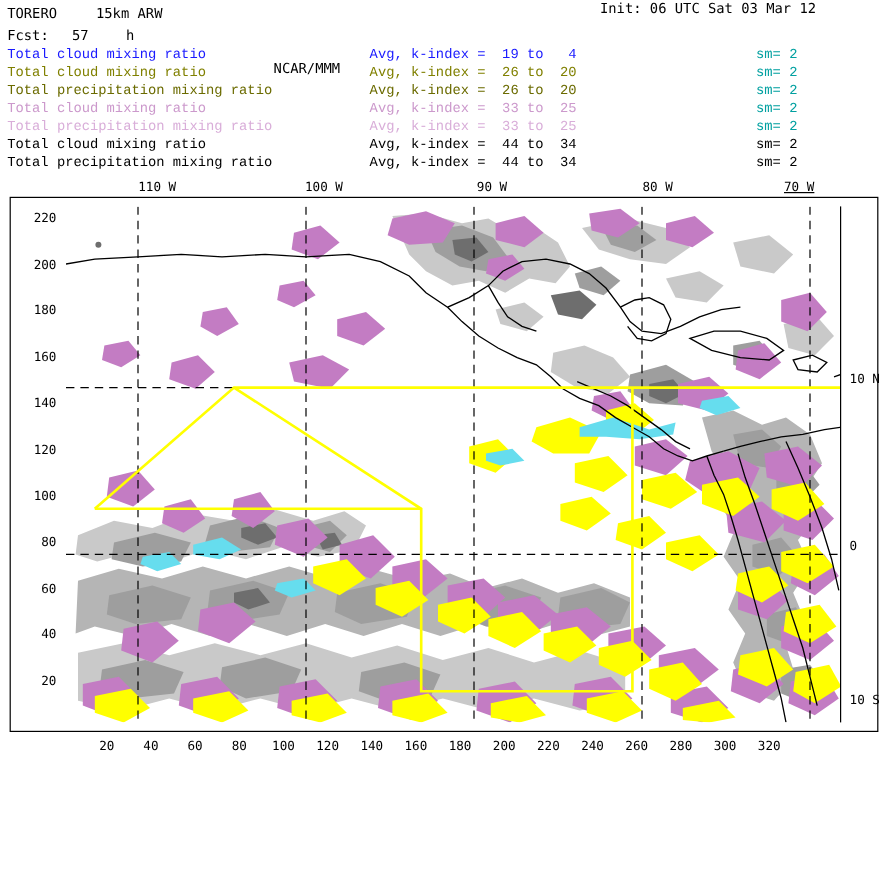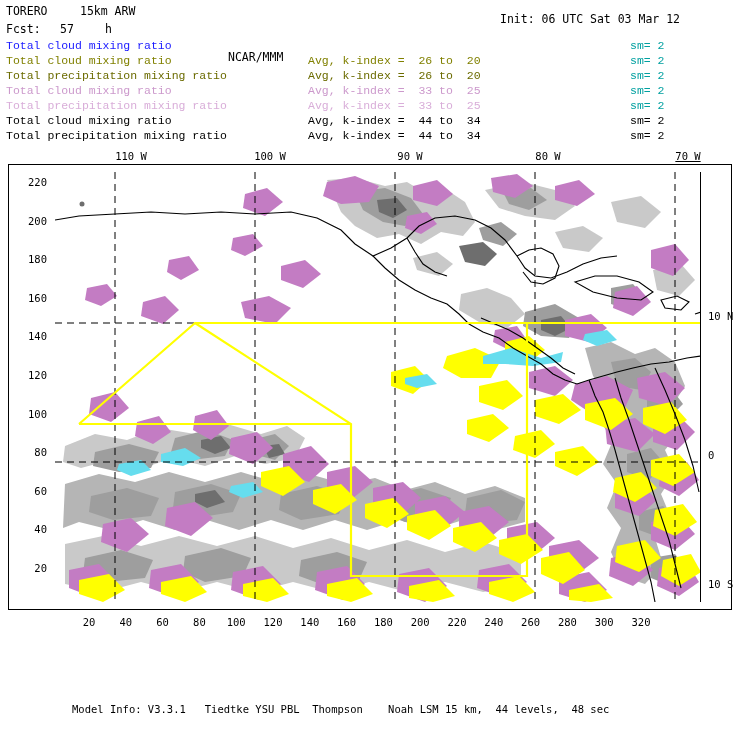--- a/index.html
+++ b/index.html
@@ -28,21 +28,21 @@
   .c-g2 { color: #808000; }   
   .c-g3 { color: #6b6b00; }   
   .c-g4 { color: #cc99cc; }   
   .c-g5 { color: #d9aed9; }   
   .c-g6 { color: #000000; }
   .c-teal { color: #00a0a0; }
 
   .hdr-title   { left: 6px;  top: 4px; }
   .hdr-res     { left: 80px; top: 4px; }
   .hdr-center  { left: 228px; top: 4px; margin-top: 46px; }
-  .hdr-init    { left: 500px; top: 12px; }
+  .hdr-init    { left: 500px; top: 0; }
   .hdr-fcst-l  { left: 6px;  top: 22px; }
   .hdr-fcst-v  { left: 60px; top: 22px; }
   .hdr-fcst-u  { left: 105px; top: 22px; }
   .hdr-valid   { left: 228px; top: 22px; }
 
   .legend { position: absolute; left: 6px; top: 38px; width: 730px; }
   .legend-row { position: relative; height: 15px; white-space: pre; font-family: Liberation Mono, monospace; }
   .lg-name { position: absolute; left: 0; }
   .lg-avg  { position: absolute; left: 302px; }
   .lg-sm   { position: absolute; left: 624px; }
@@ -105,21 +105,21 @@
   <div class="hrow hdr-title c-model">TORERO</div>
   <div class="hrow hdr-res c-model">15km ARW</div>
   <div class="hrow hdr-center c-model">NCAR/MMM</div>
   <div class="hrow hdr-init c-model">Init: 06 UTC Sat 03 Mar 12</div>
 
   <div class="hrow hdr-fcst-l c-model">Fcst:</div>
   <div class="hrow hdr-fcst-v c-model">57</div>
   <div class="hrow hdr-fcst-u c-model">h</div>
 
   <div class="legend" id="legend-host">
-      <div class="legend-row c-g1"><span class="lg-name">Total cloud mixing ratio</span><span class="lg-sm c-teal">sm= 2</span></div>
+      <div class="legend-row c-g1"><span class="lg-name">Total cloud mixing ratio</span><span class="lg-avg">Avg, k-index =  19 to   4</span><span class="lg-sm c-teal">sm= 2</span></div>
       <div class="legend-row c-g2"><span class="lg-name">Total cloud mixing ratio</span><span class="lg-avg">Avg, k-index =  26 to  20</span><span class="lg-sm c-teal">sm= 2</span></div>
       <div class="legend-row c-g3"><span class="lg-name">Total precipitation mixing ratio</span><span class="lg-avg">Avg, k-index =  26 to  20</span><span class="lg-sm c-teal">sm= 2</span></div>
       <div class="legend-row c-g4"><span class="lg-name">Total cloud mixing ratio</span><span class="lg-avg">Avg, k-index =  33 to  25</span><span class="lg-sm c-teal">sm= 2</span></div>
       <div class="legend-row c-g5"><span class="lg-name">Total precipitation mixing ratio</span><span class="lg-avg">Avg, k-index =  33 to  25</span><span class="lg-sm c-teal">sm= 2</span></div>
       <div class="legend-row c-g6"><span class="lg-name">Total cloud mixing ratio</span><span class="lg-avg">Avg, k-index =  44 to  34</span><span class="lg-sm">sm= 2</span></div>
       <div class="legend-row c-g6"><span class="lg-name">Total precipitation mixing ratio</span><span class="lg-avg">Avg, k-index =  44 to  34</span><span class="lg-sm">sm= 2</span></div>
     </div>
 </div>
 
 <div class="plot-wrap">
@@ -150,21 +150,21 @@
       <div class="tick tick-bottom" style="left: 434px; top: 452px;">220</div>
       <div class="tick tick-bottom" style="left: 470.8px; top: 452px;">240</div>
       <div class="tick tick-bottom" style="left: 507.6px; top: 452px;">260</div>
       <div class="tick tick-bottom" style="left: 544.4px; top: 452px;">280</div>
       <div class="tick tick-bottom" style="left: 581.2px; top: 452px;">300</div>
       <div class="tick tick-bottom" style="left: 618px; top: 452px;">320</div>
       <div class="tick tick-top" style="left: 101px; top: -14px;">110 W</div>
       <div class="tick tick-top" style="left: 240px; top: -14px;">100 W</div>
       <div class="tick tick-top" style="left: 380px; top: -14px;">90 W</div>
       <div class="tick tick-top" style="left: 518px; top: -14px;">80 W</div>
-      <div class="tick tick-top" style="left: 658px; top: -14px; text-decoration: underline;">70 W</div>
+      <div class="tick tick-top" style="left: 636px; top: -14px; text-decoration: underline;">70 W</div>
       <div class="tick tick-right" style="left: 700px; top: 146px;">10 N</div>
       <div class="tick tick-right" style="left: 700px; top: 285px;">0</div>
       <div class="tick tick-right" style="left: 700px; top: 414px;">10 S</div>
     </div>
 
   <div class="map">
     <svg class="map-inner" viewBox="0 0 646 430" width="646" height="430">
 
       <defs>
         <clipPath id="clipmap">
@@ -354,14 +354,13 @@
         <path d="M140 151 L296 252 L296 404 L472 404 L472 151"></path>
         <path d="M24 252 L296 252"></path>
       </g>
 
       </g>
     </svg>
   </div>
 </div>
 
 <div class="footer">
-  <div class="foot-line1">Model Info: V3.3.1   Tiedtke YSU PBL  Thompson    Noah LSM 15 km,  44 levels,  48 sec</div>
 </div>
 
 </body></html>

